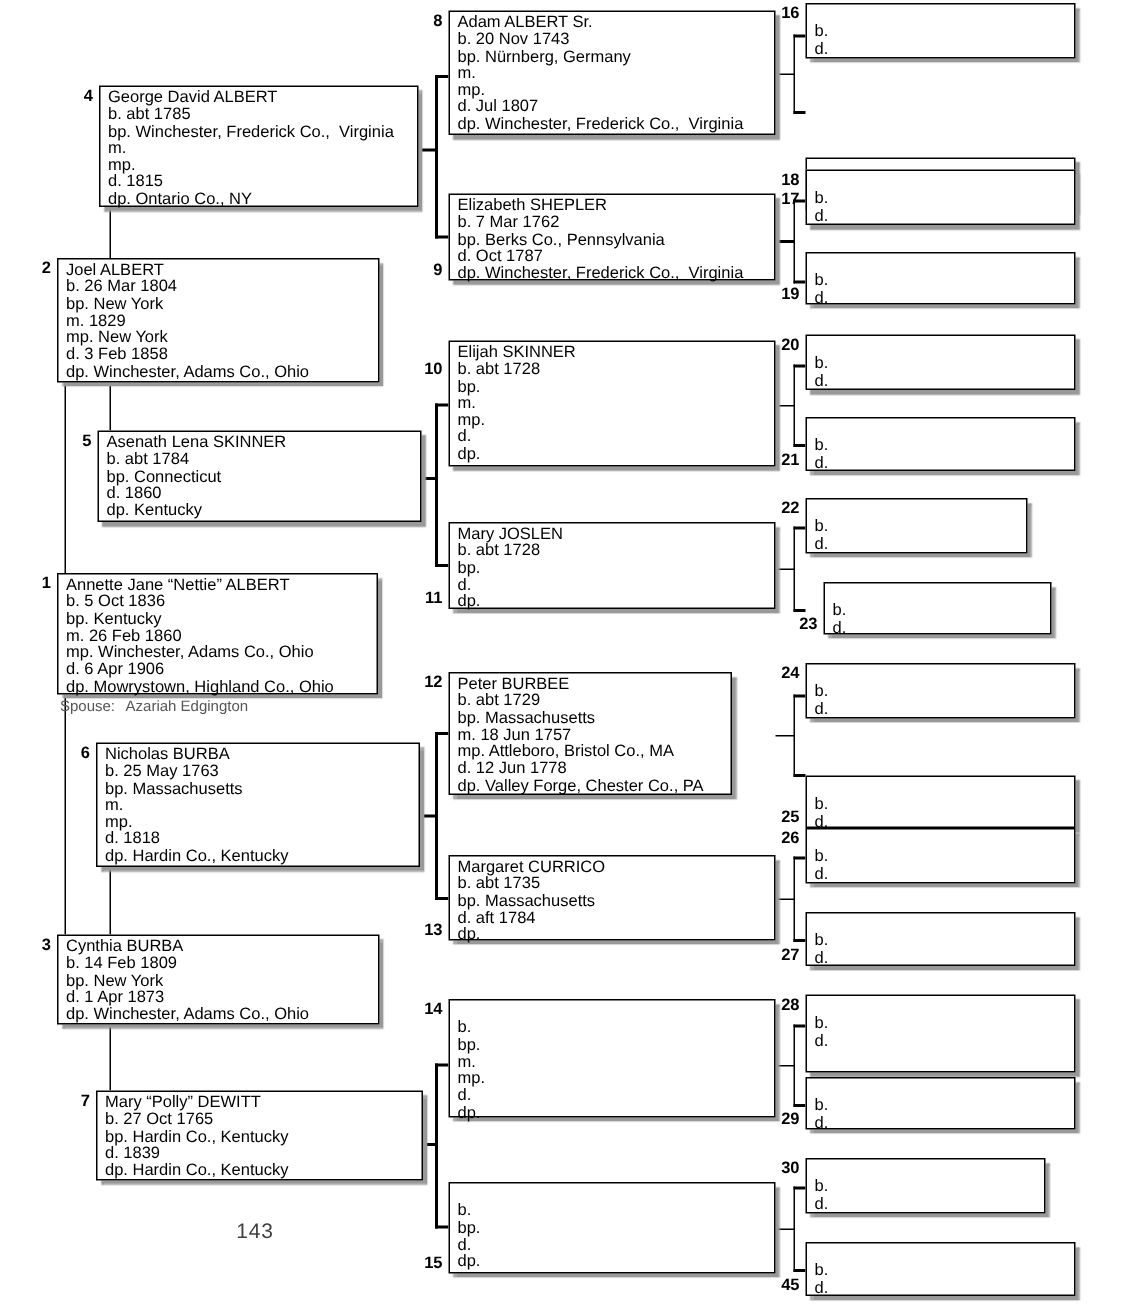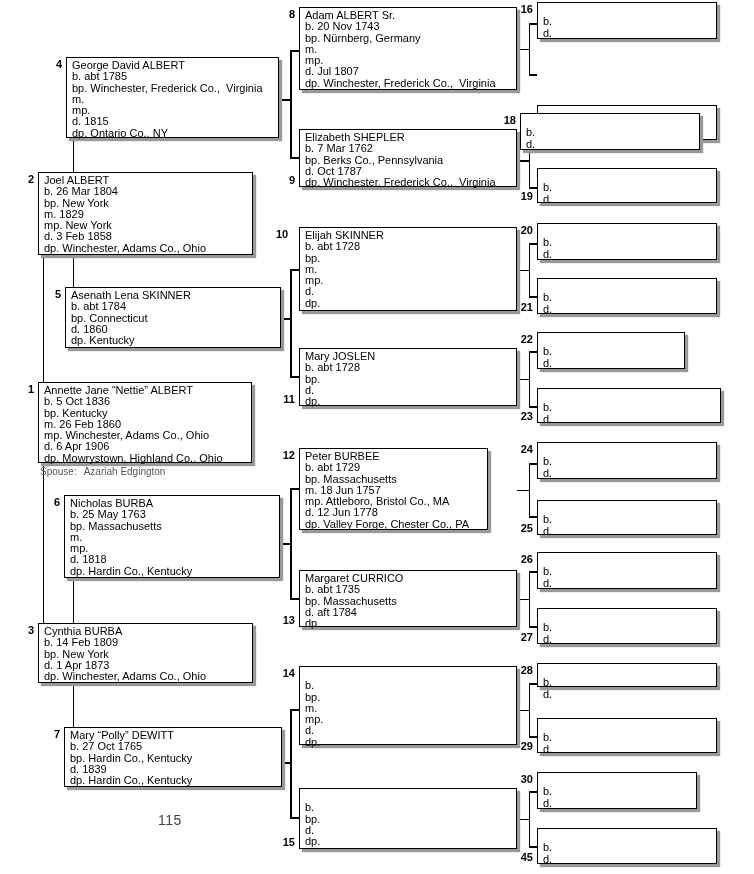--- a/index.html
+++ b/index.html
@@ -164,21 +164,21 @@
       </div>
       <div class="pbox" style="left: 299px; top: 129px; width: 218px; height: 58px;">
         <span class="pnum" style="top: 43.5px;">9</span>
         <div class="line">Elizabeth SHEPLER</div>
         <div class="line">b. 7 Mar 1762</div>
         <div class="line">bp. Berks Co., Pennsylvania</div>
         <div class="line">d. Oct 1787</div>
         <div class="line">dp. Winchester, Frederick Co.,  Virginia</div>
       </div>
       <div class="pbox" style="left: 299px; top: 227px; width: 218px; height: 84px;">
-        <span class="pnum" style="top: 0px; text-align: center;">10</span>
+        <span class="pnum" style="top: 12px;">10</span>
         <div class="line">Elijah SKINNER</div>
         <div class="line">b. abt 1728</div>
         <div class="line">bp.</div>
         <div class="line">m.</div>
         <div class="line">mp.</div>
         <div class="line">d.</div>
         <div class="line">dp.</div>
       </div>
       <div class="pbox" style="left: 299px; top: 348px; width: 218px; height: 58px;">
         <span class="pnum" style="top: 43.5px;">11</span>
@@ -229,21 +229,21 @@
         <div class="line"></div>
         <div class="line">b.</div>
         <div class="line">d.</div>
       </div>
       <div class="pbox" style="left: 537px; top: 58px; width: 180px; height: 35px; margin-top: 47px;">
         <span class="pnum" style="top: 20.5px;">17</span>
         <div class="line"></div>
         <div class="line">b.</div>
         <div class="line">d.</div>
       </div>
-      <div class="pbox" style="left: 520px; top: 113px; width: 180px; height: 37px;">
+      <div class="pbox" style="left: 537px; top: 113px; width: 180px; height: 37px;">
         <span class="pnum" style="top: 0px;">18</span>
         <div class="line"></div>
         <div class="line">b.</div>
         <div class="line">d.</div>
       </div>
       <div class="pbox" style="left: 537px; top: 168px; width: 180px; height: 35px;">
         <span class="pnum" style="top: 20.5px;">19</span>
         <div class="line"></div>
         <div class="line">b.</div>
         <div class="line">d.</div>
@@ -259,51 +259,51 @@
         <div class="line"></div>
         <div class="line">b.</div>
         <div class="line">d.</div>
       </div>
       <div class="pbox" style="left: 537px; top: 332px; width: 148px; height: 37px;">
         <span class="pnum" style="top: 0px;">22</span>
         <div class="line"></div>
         <div class="line">b.</div>
         <div class="line">d.</div>
       </div>
-      <div class="pbox" style="left: 537px; top: 388px; width: 184px; height: 35px;">
+      <div class="pbox" style="left: 549px; top: 388px; width: 152px; height: 35px;">
         <span class="pnum" style="top: 20.5px;">23</span>
         <div class="line"></div>
         <div class="line">b.</div>
         <div class="line">d.</div>
       </div>
       <div class="pbox" style="left: 537px; top: 442px; width: 180px; height: 37px;">
         <span class="pnum" style="top: 0px;">24</span>
         <div class="line"></div>
         <div class="line">b.</div>
         <div class="line">d.</div>
       </div>
-      <div class="pbox" style="left: 537px; top: 500px; width: 180px; height: 35px;">
+      <div class="pbox" style="left: 537px; top: 517px; width: 180px; height: 35px;">
         <span class="pnum" style="top: 20.5px;">25</span>
         <div class="line"></div>
         <div class="line">b.</div>
         <div class="line">d.</div>
       </div>
       <div class="pbox" style="left: 537px; top: 552px; width: 180px; height: 37px;">
         <span class="pnum" style="top: 0px;">26</span>
         <div class="line"></div>
         <div class="line">b.</div>
         <div class="line">d.</div>
       </div>
       <div class="pbox" style="left: 537px; top: 608px; width: 180px; height: 36px;">
         <span class="pnum" style="top: 21.5px;">27</span>
         <div class="line"></div>
         <div class="line">b.</div>
         <div class="line">d.</div>
       </div>
-      <div class="pbox" style="left: 537px; top: 663px; width: 180px; height: 24px;">
+      <div class="pbox" style="left: 537px; top: 663px; width: 180px; height: 52px;">
         <span class="pnum" style="top: 0px;">28</span>
         <div class="line"></div>
         <div class="line">b.</div>
         <div class="line">d.</div>
       </div>
       <div class="pbox" style="left: 537px; top: 718px; width: 180px; height: 35px;">
         <span class="pnum" style="top: 20.5px;">29</span>
         <div class="line"></div>
         <div class="line">b.</div>
         <div class="line">d.</div>
@@ -315,14 +315,14 @@
         <div class="line">d.</div>
       </div>
       <div class="pbox" style="left: 537px; top: 828px; width: 180px; height: 36px;">
         <span class="pnum" style="top: 21.5px;">45</span>
         <div class="line"></div>
         <div class="line">b.</div>
         <div class="line">d.</div>
       </div>
     </div>
   <div id="spouse-line"><span>Spouse:</span><span class="val">Azariah Edgington</span></div>
-  <div id="page-number">115</div>
+  <div id="page-number">143</div>
 </div>
 
 </body></html>

